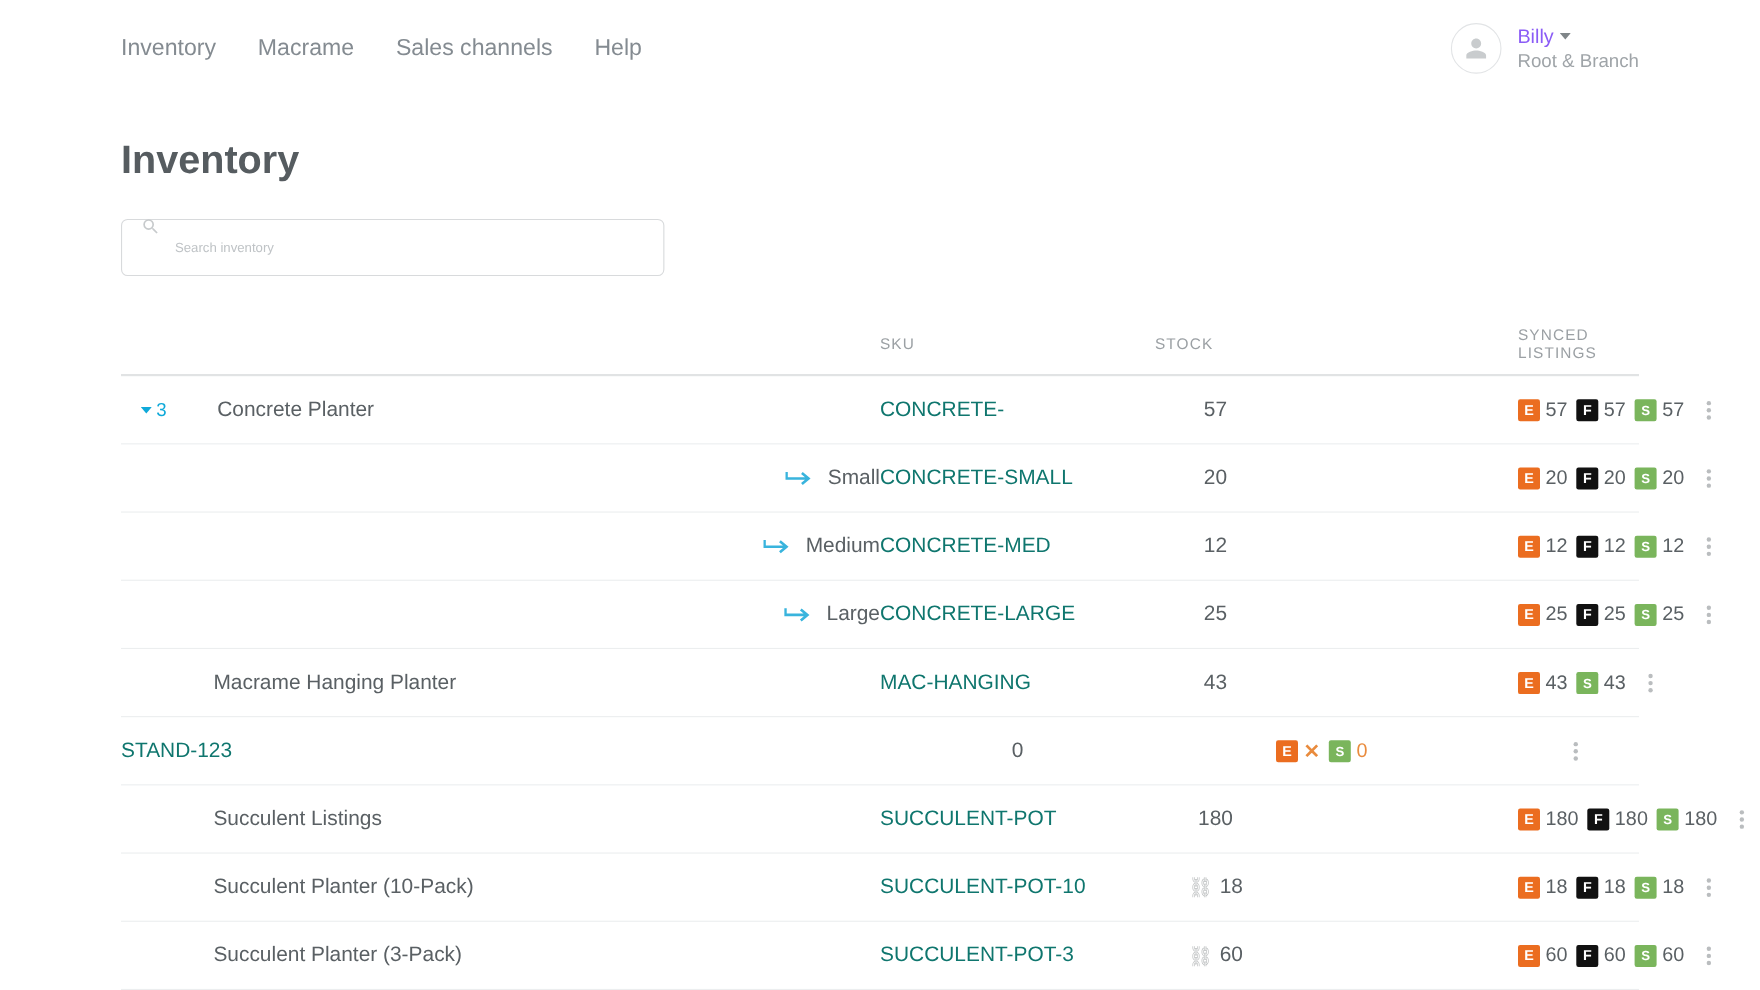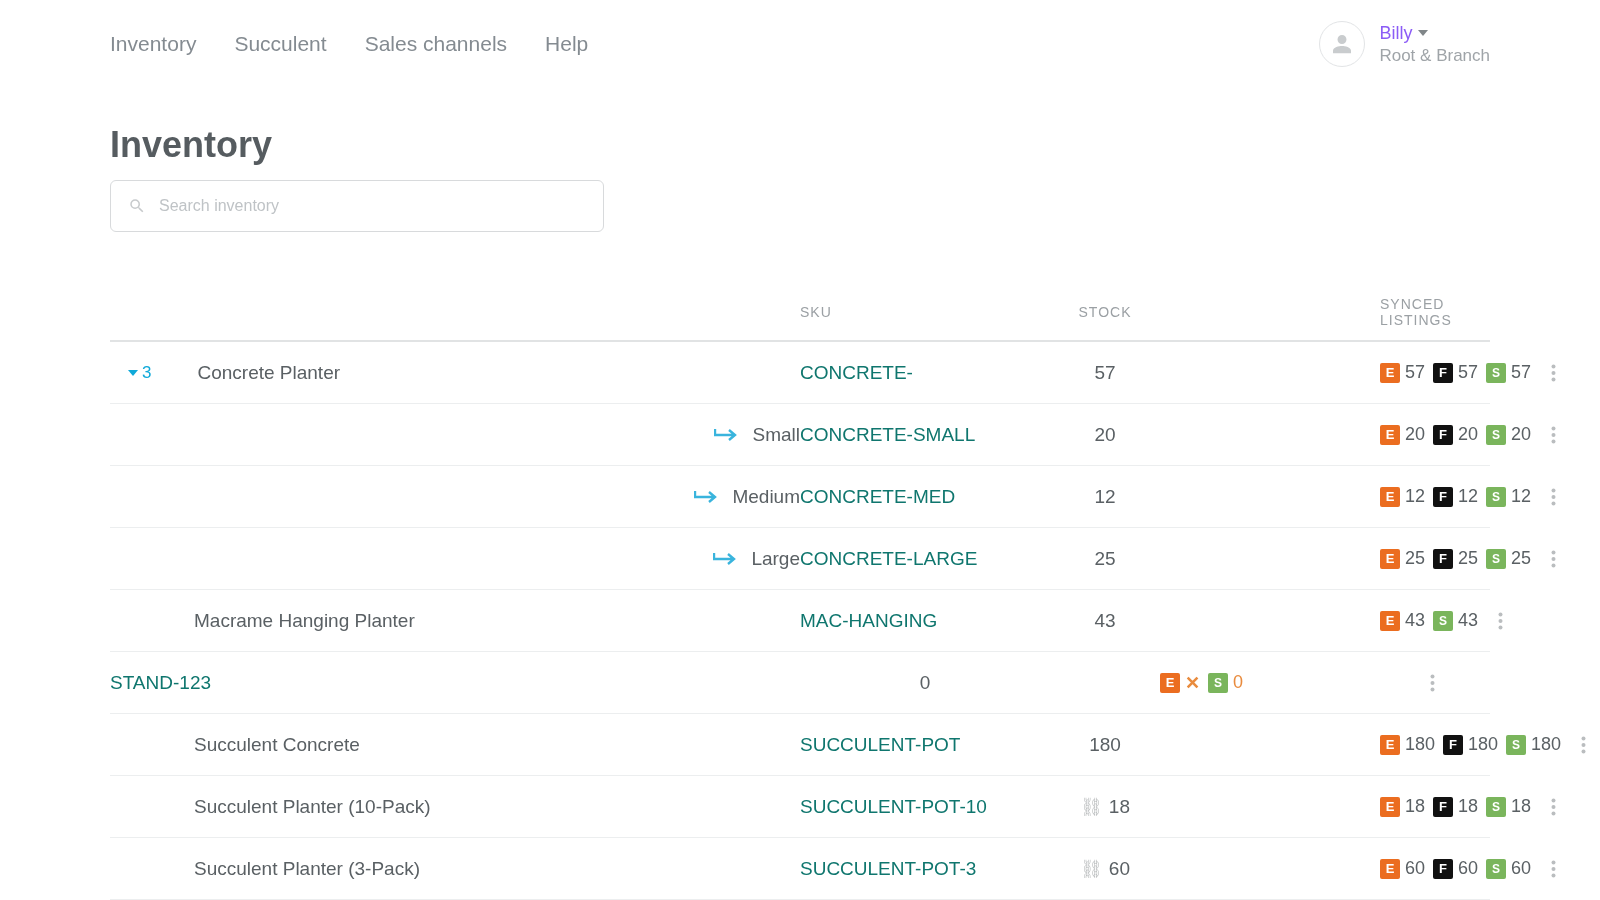--- a/index.html
+++ b/index.html
@@ -16,29 +16,29 @@
   .user-text .line1 { font-size: 18px; color: #8b5cf6; display: flex; align-items: center; gap: 6px; }
   .user-text .line1 svg { width: 10px; height: 10px; fill: #808689; }
   .user-text .line2 { font-size: 17px; color: #9fa4a8; margin-top: 2px; }
 
   
   .page-title { font-size: 36px; font-weight: 600; color: #565c60; margin-top: 54px; }
   .toolbar { display: flex; align-items: center; gap: 14px; margin-top: 14px; }
   .add-btn { width: 140px; height: 52px; border: none; border-radius: 6px; background: #b7babb; color: #fff; font-size: 20px; cursor: pointer; }
   .search-wrap { position: relative; width: 494px; height: 52px; }
   .search-wrap svg { position: absolute; left: 18px; top: 50%; transform: translateY(-50%); width: 18px; height: 18px; fill: #c7cacc; }
-  .search-input { width: 100%; height: 100%; border: 1px solid #d8dadc; border-radius: 6px; padding-left: 48px; font-size: 16px; color: #555; outline: none; }
+  .search-input { width: 100%; height: 100%; border: 1px solid #d8dadc; border-radius: 6px; padding-left: 48px; font-size: 12px; color: #555; outline: none; margin-top: 19px; }
   .search-input::placeholder { color: #bfc3c6; }
 
   
   .table { margin-top: 64px; }
   .thead, .row { display: grid; grid-template-columns: 690px 250px 110px 220px 1fr 40px; align-items: center; }
   .thead { font-size: 14px; letter-spacing: 1px; color: #9ba0a4; padding-bottom: 12px; border-bottom: 2px solid #e1e3e4; }
   .thead .th-sku { grid-column: 2; }
-  .thead .th-stock { grid-column: 3; text-align: center; }
+  .thead .th-stock { grid-column: 3; }
   .thead .th-synced { grid-column: 5; }
 
   .row { height: 62px; border-bottom: 1px solid #eceeef; font-size: 19px; color: #5a6064; }
   .cell-name { display: flex; align-items: center; gap: 14px; padding-left: 18px; }
   .expander { display: inline-flex; align-items: center; gap: 4px; color: #0fa9d9; font-size: 17px; cursor: pointer; }
   .expander svg { width: 10px; height: 10px; fill: #0fa9d9; }
   .child-arrow { color: #39b4dd; font-size: 20px; font-weight: 600; display: inline-flex; align-items: center; }
   .child-arrow svg { width: 24px; height: 14px; stroke: #39b4dd; fill: none; stroke-width: 2.4; }
   .row.child .cell-name { padding-left: 84px; justify-content: flex-end; }
   .row.plain .cell-name { padding-left: 84px; }
@@ -60,21 +60,21 @@
   .kebab svg { fill: #babdbf; }
 </style>
 </head>
 <body>
 
 <div class="page">
 
   <div class="topnav">
     <div class="nav-items">
       <a href="#">Inventory</a>
-      <a href="#">Succulent</a>
+      <a href="#">Macrame</a>
       <a href="#">Sales channels</a>
       <a href="#">Help</a>
     </div>
     <div class="spacer"></div>
     <div class="user-area">
       <span class="avatar-circle">
         <svg viewBox="0 0 24 24">
             <path d="M12 12c2.7 0 4.9-2.2 4.9-4.9S14.7 2.2 12 2.2 7.1 4.4 7.1 7.1 9.3 12 12 12zm0 2.2c-3.3 0-9.8 1.6-9.8 4.9V22h19.6v-2.9c0-3.3-6.5-4.9-9.8-4.9z"></path>
           </svg>
       </span>
@@ -315,21 +315,21 @@
               <svg width="5" height="18" viewBox="0 0 5 18">
                 <circle cx="2.5" cy="2.5" r="2"></circle>
                 <circle cx="2.5" cy="9" r="2"></circle>
                 <circle cx="2.5" cy="15.5" r="2"></circle>
               </svg>
             </span>
           </div>
         </div>
         <div class="row plain">
           <div class="cell-name">
-            <span>Succulent Concrete</span>
+            <span>Succulent Listings</span>
           </div>
           <div class="cell-sku">SUCCULENT-POT</div>
           <div class="cell-stock">
             <span>180</span>
           </div>
           <div></div>
           <div class="cell-listings">
             <span class="channel">
               <span class="chip etsy">E</span>
               <span>180</span>

